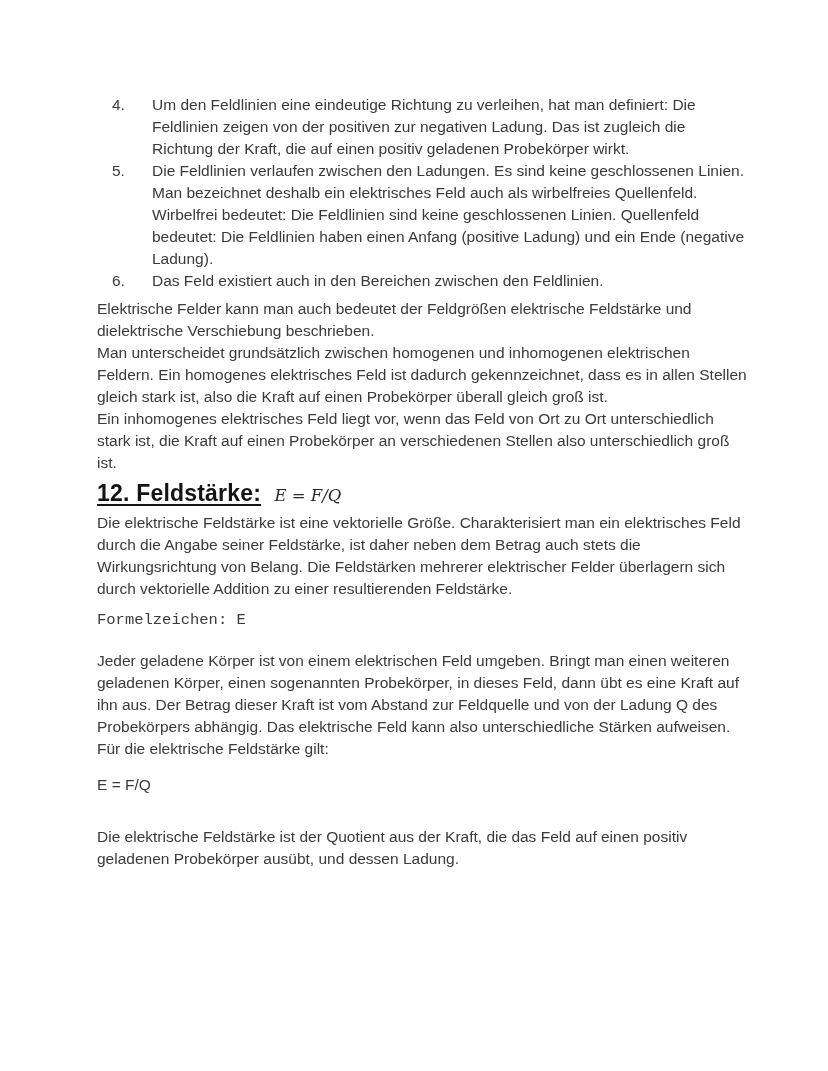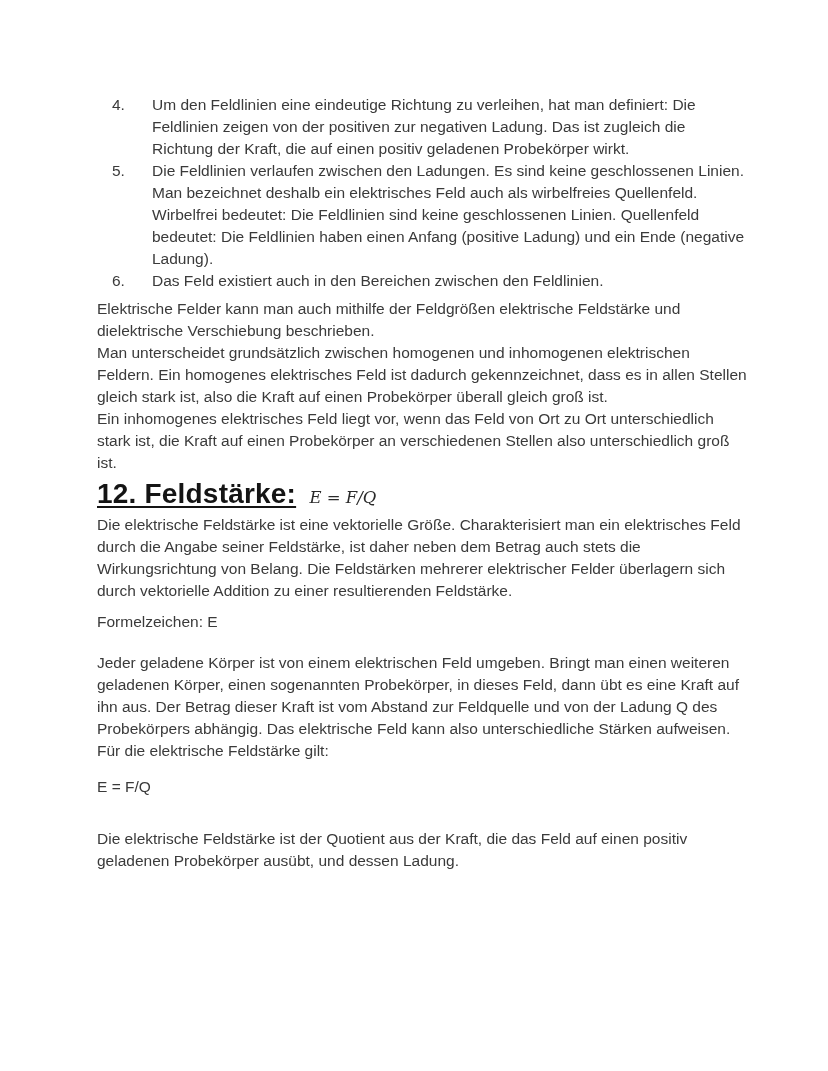--- a/index.html
+++ b/index.html
@@ -37,39 +37,39 @@
   p { margin: 0; }
   .para-group-1 { margin-top: 6px; }
 
   .heading-row {
     margin-top: 6px;
     line-height: 27px;
     white-space: nowrap;
   }
   .section-heading {
     display: inline;
-    font-size: 28px;
+    font-size: 23px;
     font-weight: bold;
     color: #141414;
     text-decoration: underline;
     text-decoration-thickness: 2px;
     text-underline-offset: 3px;
     letter-spacing: 0.2px;
   }
   .heading-formula {
     display: inline;
     margin-left: 9px;
     font-family: "DejaVu Serif", serif;
     font-style: italic;
     font-size: 16.5px;
     color: #2a2a2a;
   }
 
   .para-group-2 { margin-top: 3px; }
-  .formel-block { margin-top: 9px; }
+  .formel-block { margin-top: 9px; font-family: Liberation Mono, monospace; }
   .body-paragraph { margin-top: 19px; }
   .formula-standalone { margin-top: 14px; }
   .closing-paragraph { margin-top: 30px; }
 </style>
 </head>
 <body>
 
 <div class="page">
   <div class="content">
 
@@ -82,21 +82,21 @@
         <span class="list-num">5.</span>
         <span class="list-text">Die Feldlinien verlaufen zwischen den Ladungen. Es sind keine geschlossenen Linien. Man bezeichnet deshalb ein elektrisches Feld auch als wirbelfreies Quellenfeld. Wirbelfrei bedeutet: Die Feldlinien sind keine geschlossenen Linien. Quellenfeld bedeutet: Die Feldlinien haben einen Anfang (positive Ladung) und ein Ende (negative Ladung).</span>
       </div>
       <div class="list-item">
         <span class="list-num">6.</span>
         <span class="list-text">Das Feld existiert auch in den Bereichen zwischen den Feldlinien.</span>
       </div>
     </div>
 
     <div class="para-group-1">
-      <p>Elektrische Felder kann man auch mithilfe der Feldgrößen elektrische Feldstärke und dielektrische Verschiebung beschrieben.</p>
+      <p>Elektrische Felder kann man auch bedeutet der Feldgrößen elektrische Feldstärke und dielektrische Verschiebung beschrieben.</p>
       <p>Man unterscheidet grundsätzlich zwischen homogenen und inhomogenen elektrischen Feldern. Ein homogenes elektrisches Feld ist dadurch gekennzeichnet, dass es in allen Stellen gleich stark ist, also die Kraft auf einen Probekörper überall gleich groß ist.</p>
       <p>Ein inhomogenes elektrisches Feld liegt vor, wenn das Feld von Ort zu Ort unterschiedlich stark ist, die Kraft auf einen Probekörper an verschiedenen Stellen also unterschiedlich groß ist.</p>
     </div>
 
     <div class="heading-row">
       <span class="section-heading">12. Feldstärke:</span>
       <span class="heading-formula">E = F/Q</span>
     </div>
 
     <div class="para-group-2">

